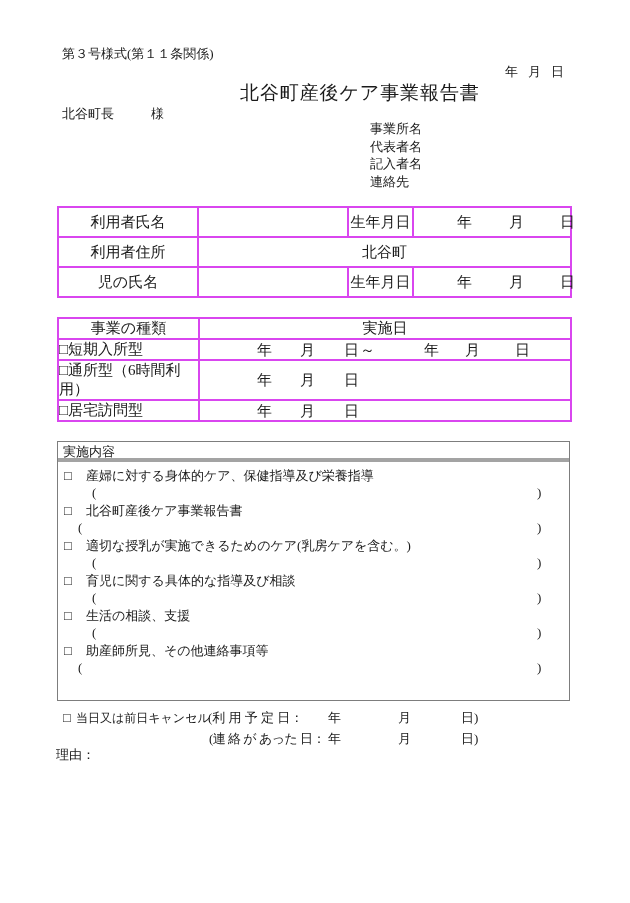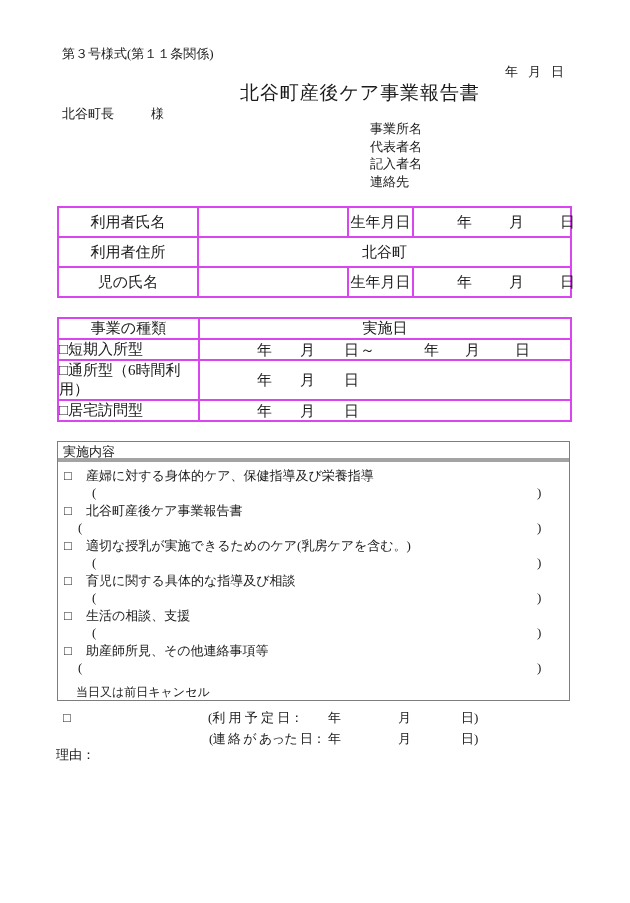--- a/index.html
+++ b/index.html
@@ -174,21 +174,21 @@
       <div class="ci">
         <span class="cb-pos">□</span>
         <span class="lab-pos">助産師所見、その他連絡事項等</span>
         <span class="po-s">(</span>
         <span class="pc-pos">)</span>
       </div>
     </div>
   </div>
 
   <span class="abs" style="left:63px;top:710px">□</span>
-  <span class="abs cancel-label" style="left:76px;top:685px">当日又は前日キャンセル</span>
+  <span class="abs cancel-label" style="left:76px;top:711px">当日又は前日キャンセル</span>
   <span class="abs" style="left:208px;top:710px">(利 用 予 定 日：</span>
   <span class="abs" style="left:328px;top:710px">年</span>
   <span class="abs" style="left:398px;top:710px">月</span>
   <span class="abs" style="left:461px;top:710px">日)</span>
   <span class="abs tight" style="left:209px;top:731px">(連 絡 が あった 日：</span>
   <span class="abs" style="left:328px;top:731px">年</span>
   <span class="abs" style="left:398px;top:731px">月</span>
   <span class="abs" style="left:461px;top:731px">日)</span>
 
   <span class="abs" style="left:56px;top:747px">理由：</span>

